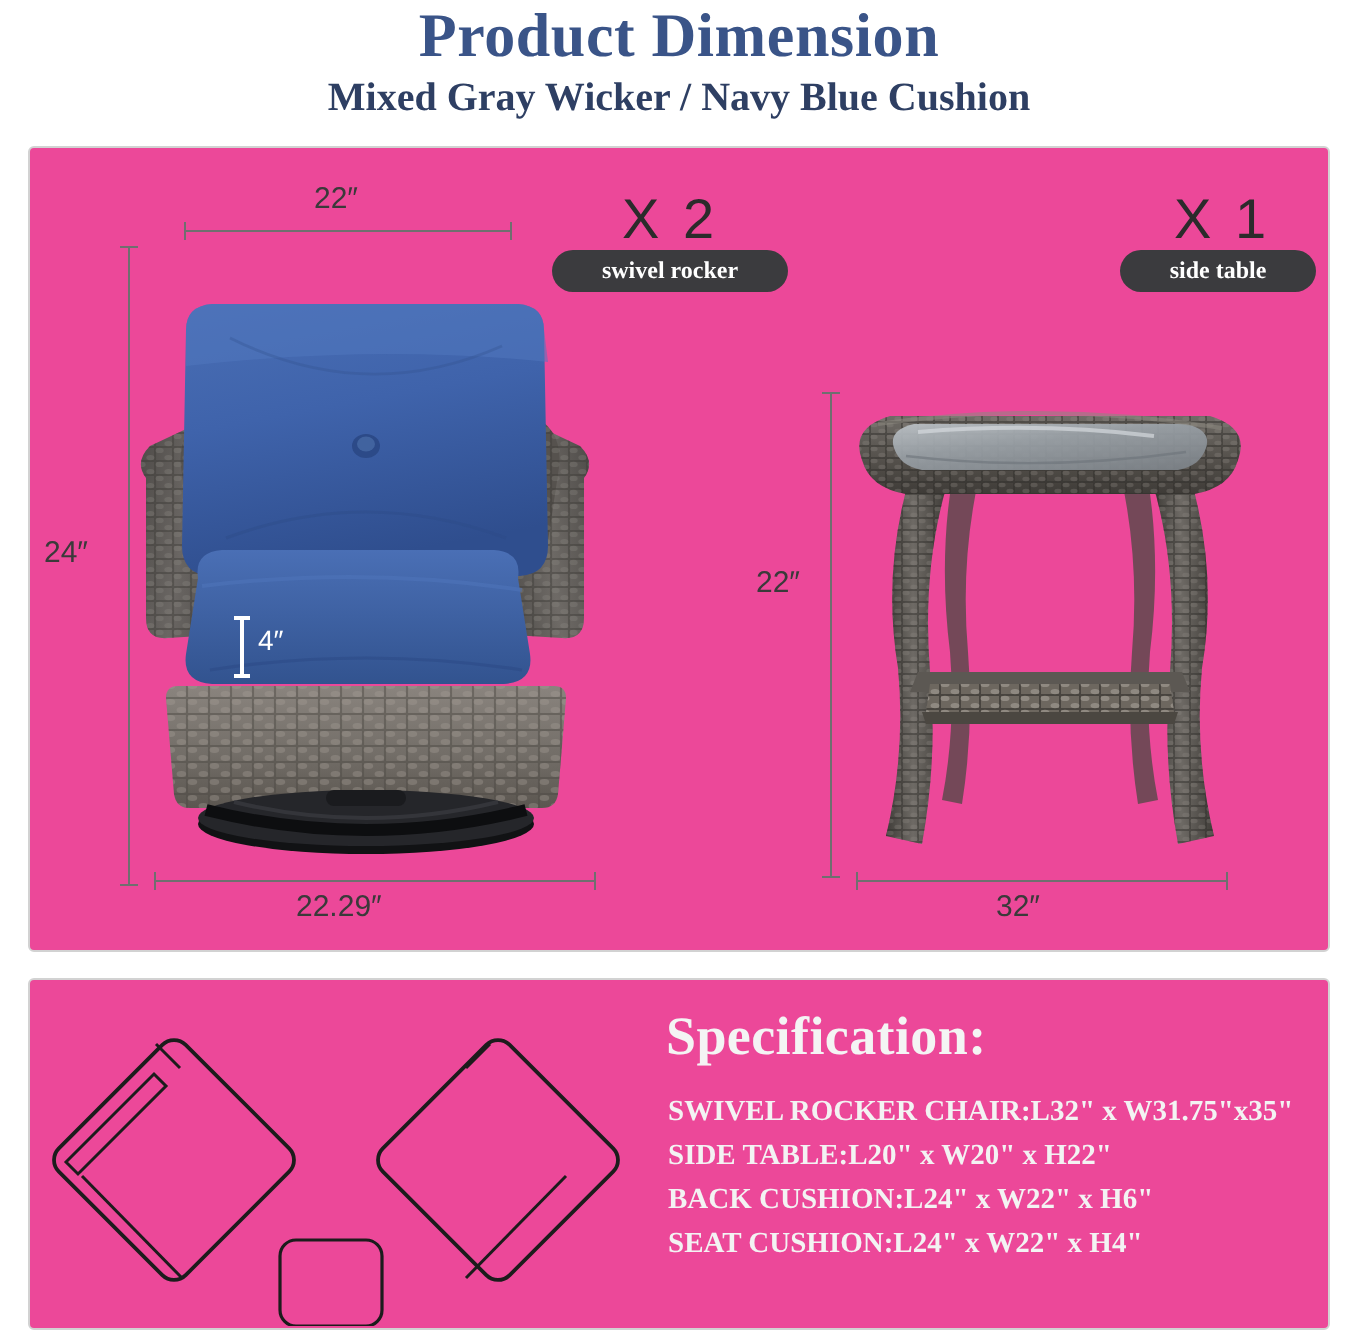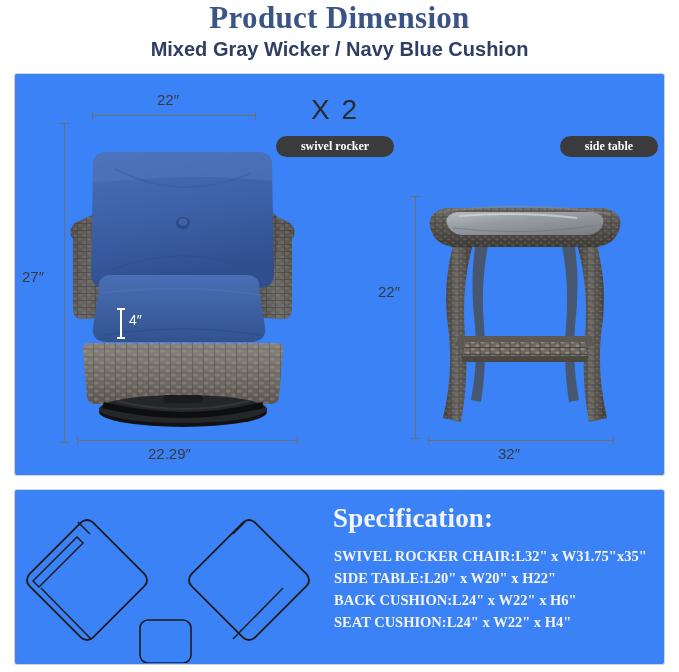--- a/index.html
+++ b/index.html
@@ -14,40 +14,40 @@
   
   .header { position: absolute; left: 0; top: 0; width: 679px; height: 70px; text-align: center; }
   .title {
     position: absolute; left: 0; top: 0; width: 679px;
     font-family: "Liberation Serif", serif;
     font-weight: bold; font-size: 31px; letter-spacing: 0.3px;
     color: #3a5488; line-height: 36px;
   }
   .subtitle {
     position: absolute; left: 0; top: 36px; width: 679px;
-    font-family: Liberation Sans, sans-serif;
+    font-family: Liberation Serif, serif;
     font-weight: bold; font-size: 20px;
     color: #2e3f63; line-height: 26px;
   }
 
   
-  .panel { position: absolute; background: #3b82f6; border: 1px solid #d2d2d2; border-radius: 3px; }
+  .panel { position: absolute; background: #ec4899; border: 1px solid #d2d2d2; border-radius: 3px; }
   #panel-top { left: 14px; top: 73px; width: 651px; height: 403px; }
   #panel-bottom { left: 14px; top: 489px; width: 651px; height: 176px; }
 
   
   .count-label {
     position: absolute; font-family: "Liberation Sans", sans-serif;
     font-size: 28px; color: #2b2b2b; text-align: center; letter-spacing: 2px;
   }
   .pill {
     position: absolute; background: #3b3b3e; color: #ffffff;
     border-radius: 12px; text-align: center;
     font-family: "Liberation Serif", serif; font-weight: bold;
-    font-size: 12px; line-height: 21px; height: 21px; margin-top: 11px;
+    font-size: 12px; line-height: 21px; height: 21px;
   }
 
   
   .dim-h { position: absolute; height: 1px; background: #6f6f6f; }
   .dim-h::before, .dim-h::after {
     content: ""; position: absolute; top: -4px; width: 1px; height: 9px; background: #6f6f6f;
   }
   .dim-h::before { left: 0; }
   .dim-h::after { right: 0; }
 
@@ -163,21 +163,21 @@
       <ellipse cx="128" cy="280" rx="84" ry="14" fill="#25262a"></ellipse>
       <path d="M48 276 q80 20 160 0" stroke="#0d0e10" stroke-width="6" fill="none"></path>
       <path d="M62 272 q66 16 132 0" stroke="#3a3c41" stroke-width="2" fill="none" opacity="0.7"></path>
       <rect x="108" y="266" width="40" height="8" rx="4" fill="#1a1b1e"></rect>
     </svg>
 
     <div class="dim-h" style="left:77px; top:41px; width:164px;"></div>
     <div class="dim-text" style="left:142px; top:17px;">22″</div>
 
     <div class="dim-v" style="left:49px; top:49px; height:320px;"></div>
-    <div class="dim-text" style="left:7px; top:194px;">27″</div>
+    <div class="dim-text" style="left:7px; top:194px;">24″</div>
 
     <div class="dim-v-white" style="left:105px; top:234px; height:31px;"></div>
     <div class="dim-text white" style="left:114px; top:238px;">4″</div>
 
     <div class="dim-h" style="left:62px; top:366px; width:221px;"></div>
     <div class="dim-text" style="left:133px; top:371px;">22.29″</div>
 
     <div class="count-label" style="left:280px; top:20px; width:80px;">X 2</div>
     <div class="pill" style="left:261px; top:51px; width:118px;">swivel rocker</div>
 
@@ -233,20 +233,21 @@
 
       <path d="M24 22 q86 -12 172 2" stroke="#8d8880" stroke-width="2" fill="none" opacity="0.55"></path>
     </svg>
 
     <div class="dim-v" style="left:400px; top:122px; height:243px;"></div>
     <div class="dim-text" style="left:363px; top:209px;">22″</div>
 
     <div class="dim-h" style="left:413px; top:366px; width:186px;"></div>
     <div class="dim-text" style="left:483px; top:371px;">32″</div>
 
+    <div class="count-label" style="left:556px; top:20px; width:80px;">X 1</div>
     <div class="pill" style="left:545px; top:51px; width:98px;">side table</div>
   </div>
 
   <div class="panel" id="panel-bottom">
 
     <svg class="art" style="left:6px; top:8px;" width="300" height="165" viewBox="0 0 300 165">
       <g stroke="#1c1c1c" stroke-width="1.6" fill="none">
         <rect x="-38" y="-38" width="76" height="76" rx="7" transform="translate(66,82) rotate(45) scale(1.18)"></rect>
         <path d="M37 67 L113 -9" transform="translate(0,0)" stroke="none"></path>
       </g>

